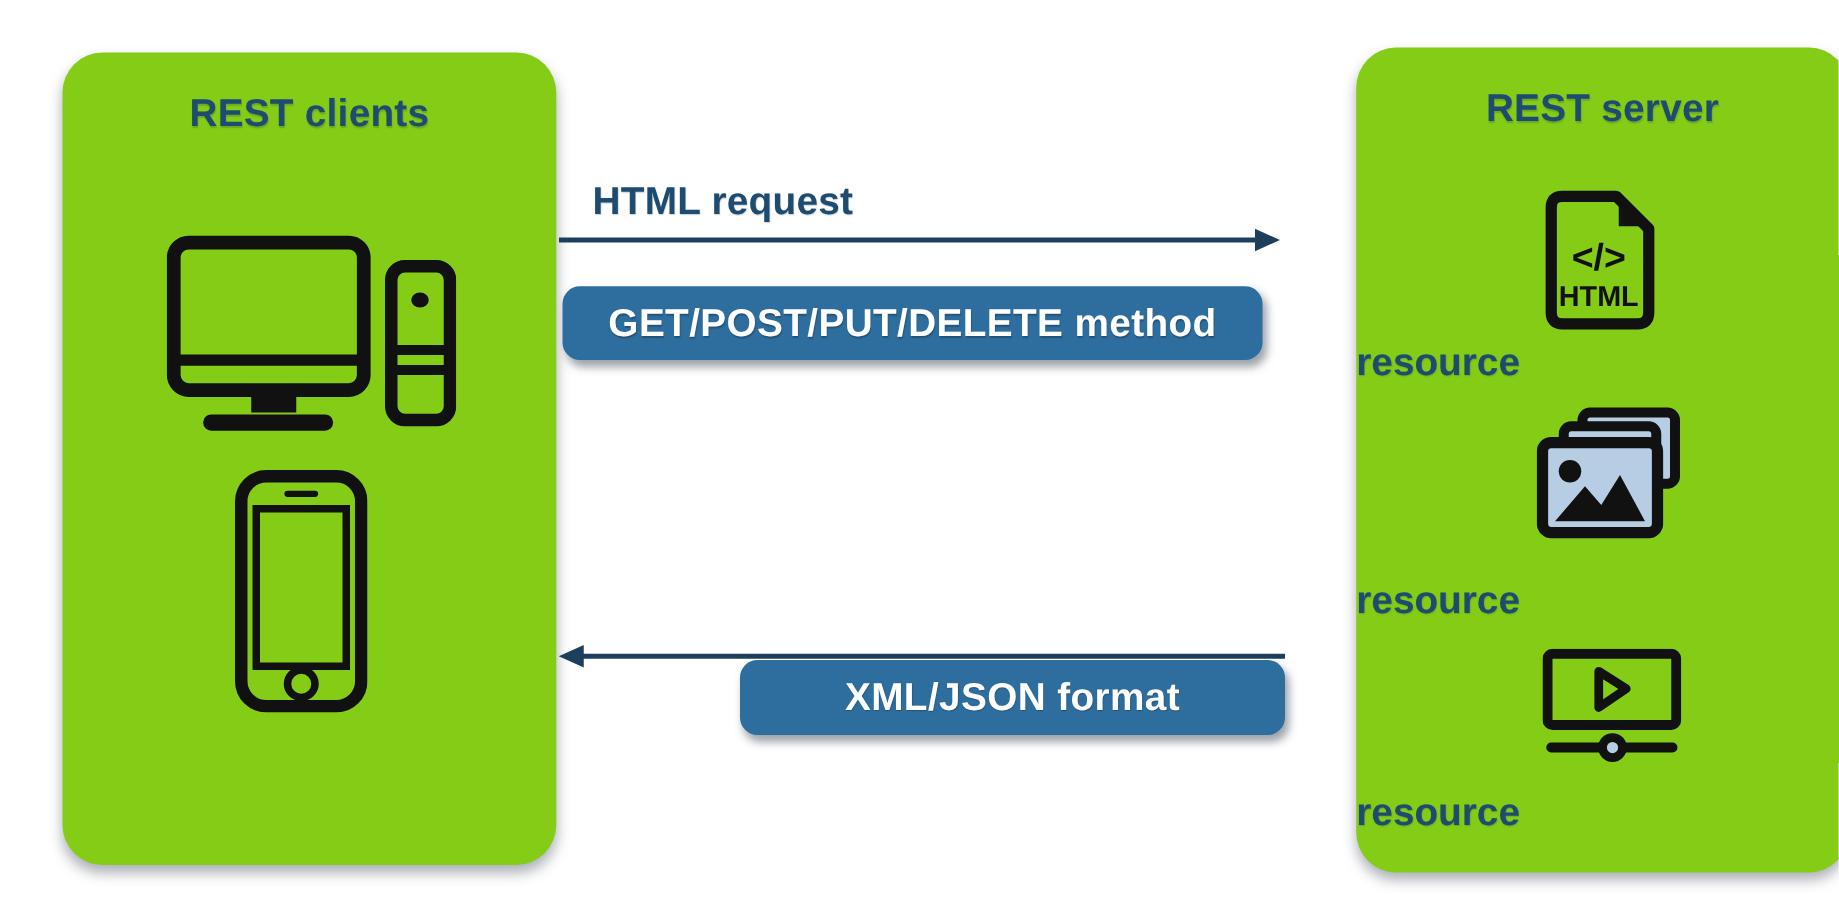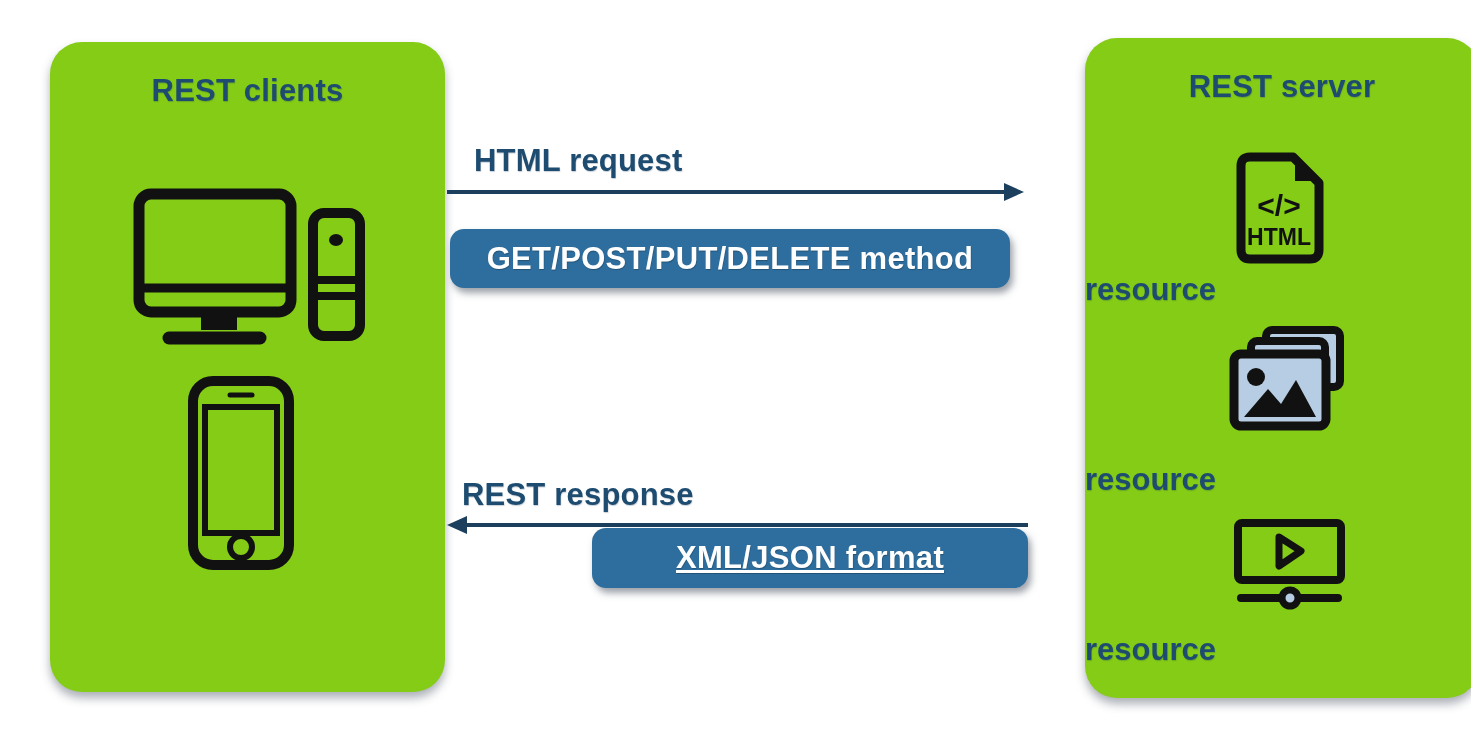--- a/index.html
+++ b/index.html
@@ -60,21 +60,21 @@
     background:#2e6e9e;
     border-radius:14px;
     color:#ffffff;
     font-size:31px;font-weight:700;
     text-align:center;
     letter-spacing:0.3px;
     box-shadow:3px 5px 7px rgba(60,70,85,0.5);
     text-shadow:0.5px 1px 1px rgba(0,0,0,0.25);
   }
   .badge.request{left:450px;top:201px;width:560px;height:59px;line-height:59px;margin-top:28px;}
-  .badge.response{left:592px;top:528px;width:436px;height:60px;line-height:60px;text-decoration:underline;}
+  .badge.response{left:592px;top:528px;width:436px;height:60px;line-height:60px;}
 </style>
 </head>
 <body>
 
 <div class="canvas">
 
   <section class="panel panel-left">
     <h2 class="panel-title">REST clients</h2>
 
     <div class="icon desktop-icon">
@@ -106,21 +106,20 @@
 
   <div class="flow-label request">HTML request</div>
   <div class="flow-arrow request">
     <svg width="578" height="24" xmlns="http://www.w3.org/2000/svg">
       <line x1="0" y1="12" x2="559" y2="12" stroke="#1c3f5e" stroke-width="4"></line>
       <polygon points="557,3 577,12 557,21" fill="#1c3f5e"></polygon>
     </svg>
   </div>
   <div class="badge request">GET/POST/PUT/DELETE method</div>
 
-  <div class="flow-label response">REST response</div>
   <div class="flow-arrow response">
     <svg width="582" height="24" xmlns="http://www.w3.org/2000/svg">
       <line x1="582" y1="12" x2="19" y2="12" stroke="#1c3f5e" stroke-width="4"></line>
       <polygon points="21,3 1,12 21,21" fill="#1c3f5e"></polygon>
     </svg>
   </div>
   <div class="badge response">XML/JSON format</div>
 
   <section class="panel panel-right">
     <h2 class="panel-title">REST server</h2>

